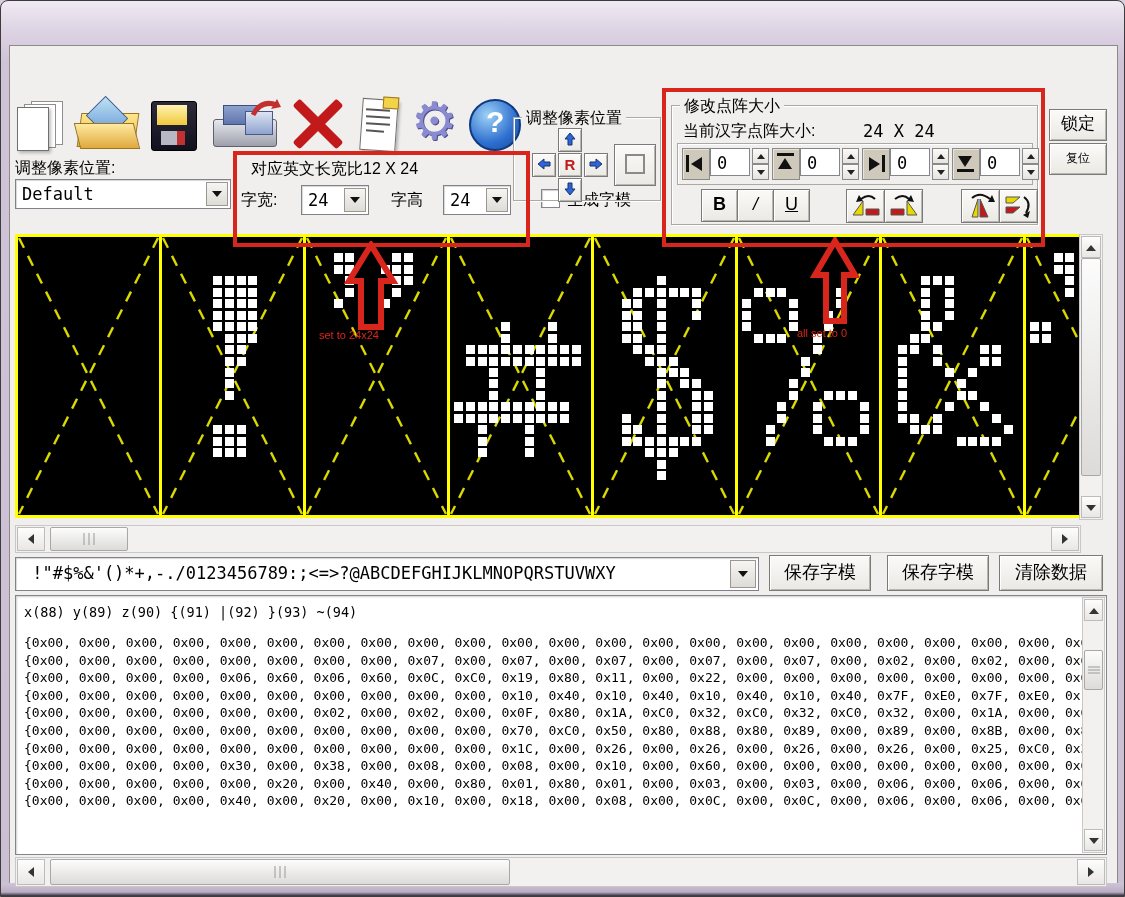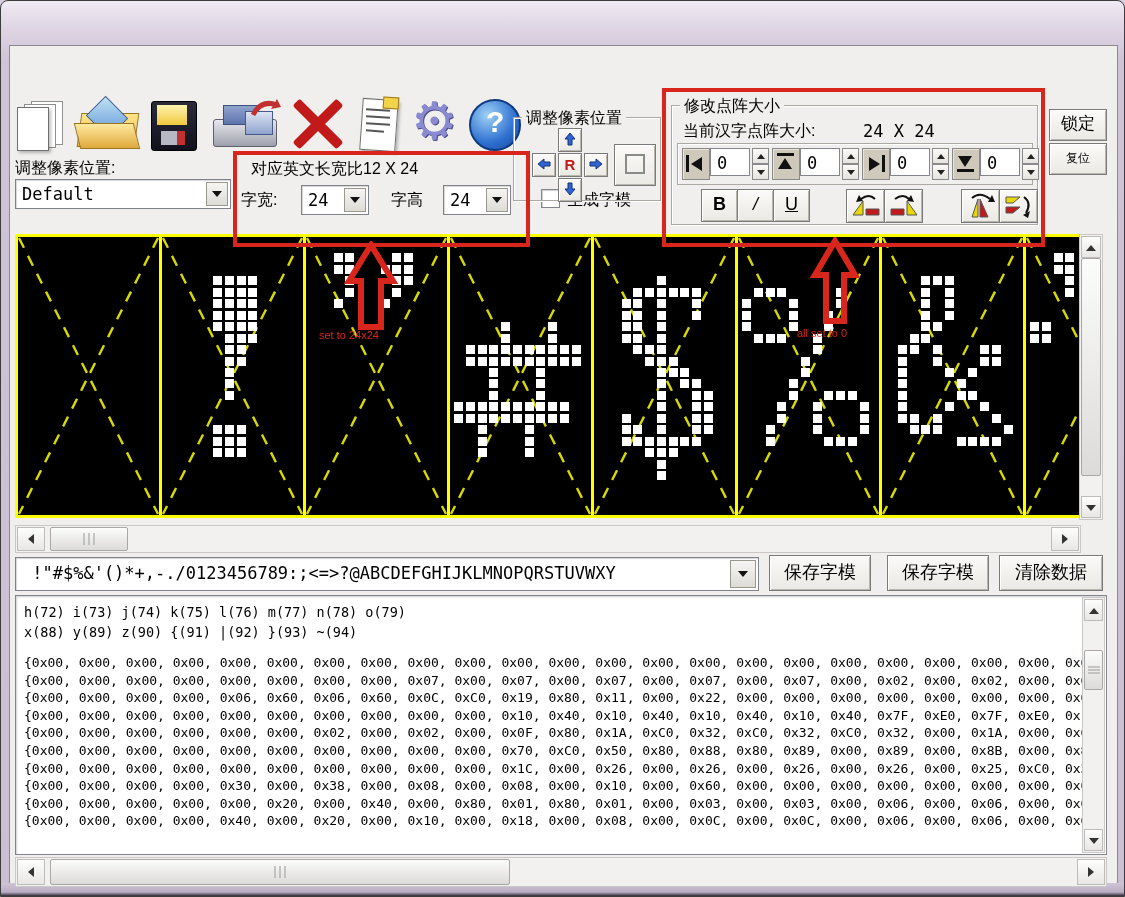--- a/index.html
+++ b/index.html
@@ -313,21 +313,20 @@
   <div class="combo" style="left:14px;top:556px;width:742px;height:32px;">
     <span class="cv mono" style="font-size:17px;top:5px;"> !"#$%&amp;'()*+,-./0123456789:;&lt;=&gt;?@ABCDEFGHIJKLMNOPQRSTUVWXY</span>
     <span class="drop" style="width:24px;"><span class="caret-d" style="margin-top:10px;"></span></span>
   </div>
   <div class="btn3d" style="left:768px;top:554px;width:100px;height:34px;font-size:18px;line-height:32px;">保存字模</div>
   <div class="btn3d" style="left:886px;top:554px;width:100px;height:34px;font-size:18px;line-height:32px;">保存字模</div>
   <div class="btn3d" style="left:998px;top:554px;width:102px;height:34px;font-size:18px;line-height:32px;">清除数据</div>
 
   <div id="outarea">
     <div style="padding:6px 0 0 8px;">
-          <div class="idxline">h(72) i(73) j(74) k(75) l(76) m(77) n(78) o(79)</div>
           <div class="idxline">x(88) y(89) z(90) {(91) |(92) }(93) ~(94)</div>
         </div>
     <div style="padding:12px 0 0 8px;">
           <div class="hexline">{0x00, 0x00, 0x00, 0x00, 0x00, 0x00, 0x00, 0x00, 0x00, 0x00, 0x00, 0x00, 0x00, 0x00, 0x00, 0x00, 0x00, 0x00, 0x00, 0x00, 0x00, 0x00, 0x00, 0x00, 0x00, 0x00, 0x00, 0x00</div>
           <div class="hexline">{0x00, 0x00, 0x00, 0x00, 0x00, 0x00, 0x00, 0x00, 0x07, 0x00, 0x07, 0x00, 0x07, 0x00, 0x07, 0x00, 0x07, 0x00, 0x02, 0x00, 0x02, 0x00, 0x02, 0x00, 0x02, 0x00, 0x02, 0x00</div>
           <div class="hexline">{0x00, 0x00, 0x00, 0x00, 0x06, 0x60, 0x06, 0x60, 0x0C, 0xC0, 0x19, 0x80, 0x11, 0x00, 0x22, 0x00, 0x00, 0x00, 0x00, 0x00, 0x00, 0x00, 0x00, 0x00, 0x00, 0x00, 0x00, 0x00</div>
           <div class="hexline">{0x00, 0x00, 0x00, 0x00, 0x00, 0x00, 0x00, 0x00, 0x00, 0x00, 0x10, 0x40, 0x10, 0x40, 0x10, 0x40, 0x10, 0x40, 0x7F, 0xE0, 0x7F, 0xE0, 0x10, 0x40, 0x10, 0x40, 0x10, 0x40</div>
           <div class="hexline">{0x00, 0x00, 0x00, 0x00, 0x00, 0x00, 0x02, 0x00, 0x02, 0x00, 0x0F, 0x80, 0x1A, 0xC0, 0x32, 0xC0, 0x32, 0xC0, 0x32, 0x00, 0x1A, 0x00, 0x0E, 0x00, 0x07, 0x00, 0x07, 0x00</div>
           <div class="hexline">{0x00, 0x00, 0x00, 0x00, 0x00, 0x00, 0x00, 0x00, 0x00, 0x00, 0x70, 0xC0, 0x50, 0x80, 0x88, 0x80, 0x89, 0x00, 0x89, 0x00, 0x8B, 0x00, 0x8A, 0x00, 0x8A, 0x00, 0x8A, 0x00</div>
           <div class="hexline">{0x00, 0x00, 0x00, 0x00, 0x00, 0x00, 0x00, 0x00, 0x00, 0x00, 0x1C, 0x00, 0x26, 0x00, 0x26, 0x00, 0x26, 0x00, 0x26, 0x00, 0x25, 0xC0, 0x38, 0x80, 0x38, 0x80, 0x38, 0x80</div>

